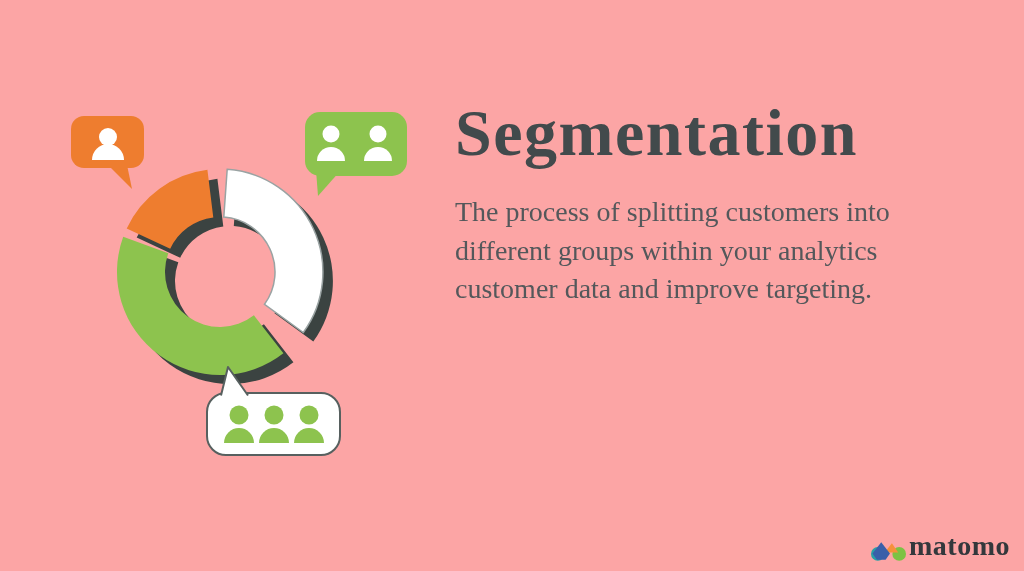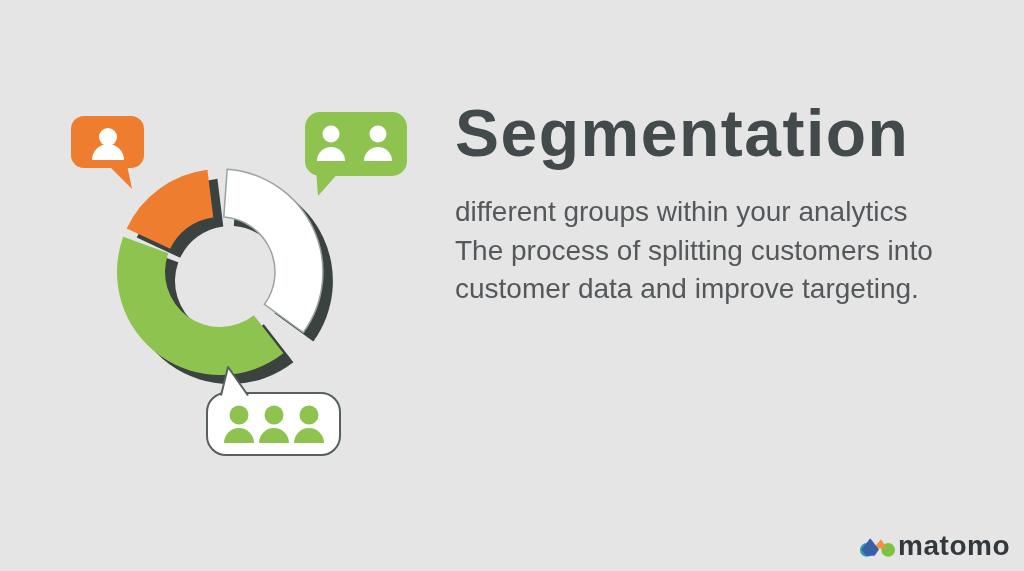--- a/index.html
+++ b/index.html
@@ -27,30 +27,30 @@
   .title span{display:block;}
   .description{
     margin:19px 0 0 0;
     font-size:28px;
     line-height:38.6px;
     color:#54585B;
   }
   .description span{display:block;}
   .brand{
     position:absolute;right:14px;bottom:9px;
-    display:flex;align-items:center;gap:3px;
+    display:flex;align-items:flex-end;gap:3px;
   }
   .brand-word{
     font-size:28px;font-weight:bold;color:#33383C;letter-spacing:0.5px;
   }
 </style>
 </head>
 <body>
 
-<div class="canvas" style="background: #e5e5e5;">
+<div class="canvas" style="background: #fca5a5; font-family: Liberation Serif, serif;">
 
   <svg class="illustration" viewBox="0 0 1024 571" aria-hidden="true">
 
     <g transform="translate(10,9)">
       <path d="M227.2 169.3 A103 103 0 0 1 303.3 332.5 L264.5 304.3 A55 55 0 0 0 223.8 217.1 Z" fill="#3B4341"></path>
       <path d="M283.4 353.2 A103 103 0 0 1 123.2 236.8 L168.3 253.2 A55 55 0 0 0 253.9 315.3 Z" fill="#3B4341"></path>
       <path d="M126.7 228.5 A103 103 0 0 1 207.4 169.8 L213.3 217.4 A55 55 0 0 0 170.2 248.8 Z" fill="#3B4341"></path>
     </g>
 
     <path stroke="#9AA3A3" stroke-width="1.5" d="M227.2 169.3 A103 103 0 0 1 303.3 332.5 L264.5 304.3 A55 55 0 0 0 223.8 217.1 Z" fill="#FFFFFF"></path>
@@ -89,22 +89,22 @@
         <path d="M294 443 A15 15 0 0 1 324 443 Z" fill="#8DC34E"></path>
       </g>
     </g>
   </svg>
 
   <div class="content">
     <h1 class="title">
       <span>Segmentation</span>
     </h1>
     <p class="description">
+      <span>The process of splitting customers into</span>
       <span>different groups within your analytics</span>
-      <span>The process of splitting customers into</span>
       <span>customer data and improve targeting.</span>
     </p>
   </div>
 
   <div class="brand">
     <svg width="35" height="23" viewBox="0 0 36 22" aria-hidden="true">
       <circle cx="7" cy="14.5" r="7" fill="#2AA0A6"></circle>
       <circle cx="29" cy="14.5" r="7" fill="#7CC243"></circle>
       <path stroke-linejoin="round" stroke-width="2" d="M14 13 L21.5 3.5 L28 13 Z" fill="#F6903B"></path>
       <path stroke-linejoin="round" stroke-width="2" d="M1.5 14 L10.5 2.5 L19.5 14 L15 20.5 L6 20.5 Z" fill="#3A5FA9"></path>

